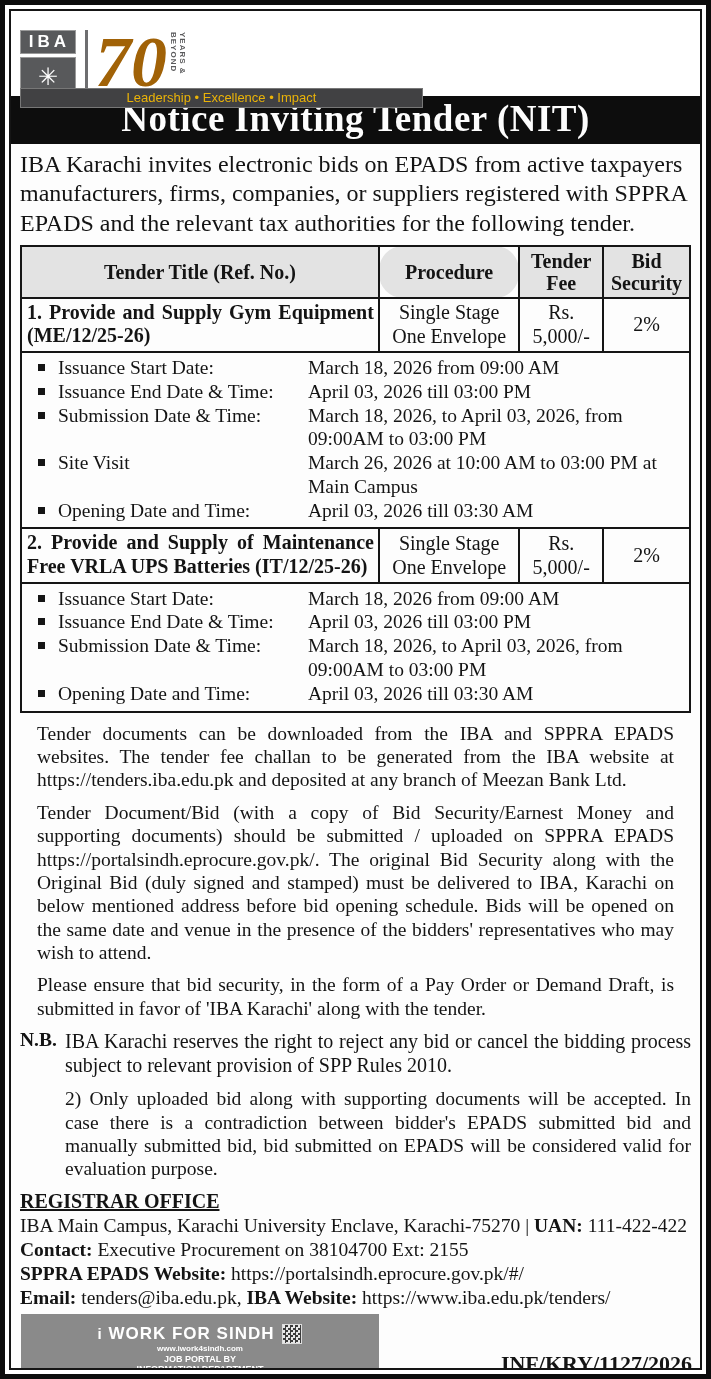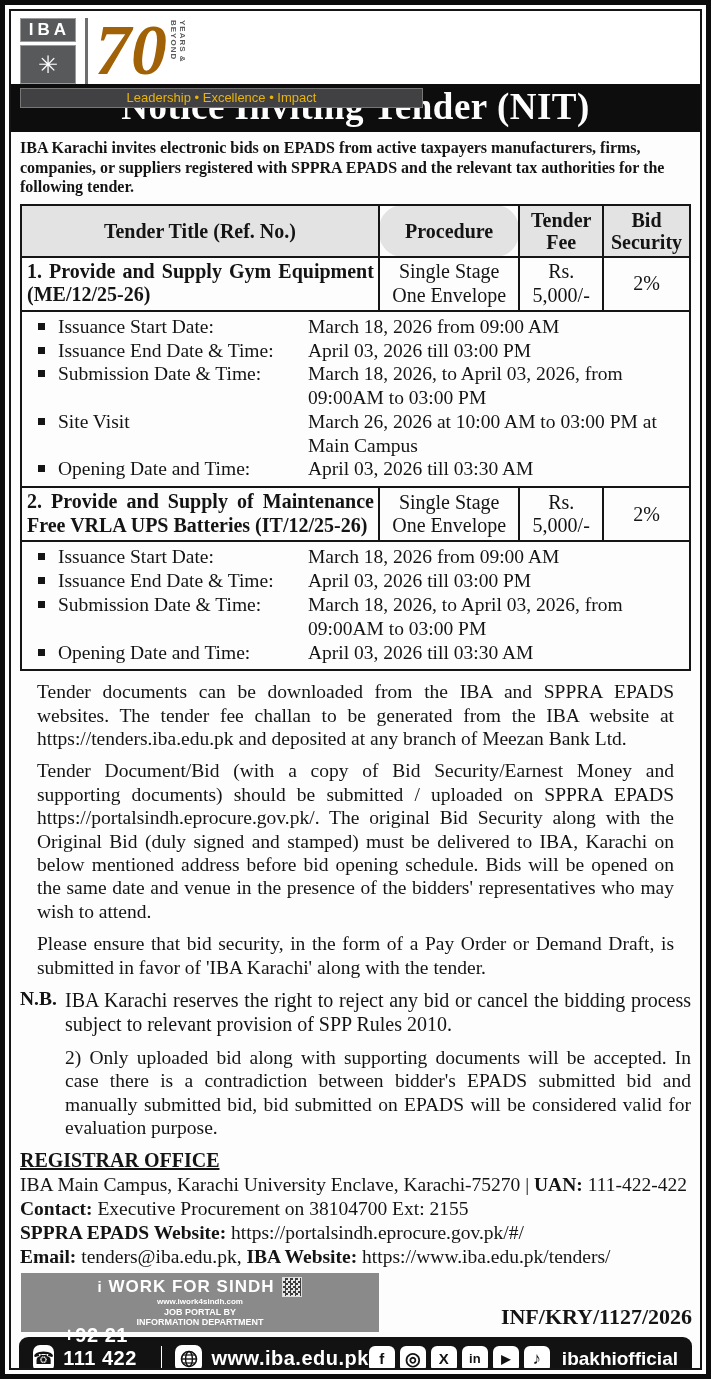--- a/index.html
+++ b/index.html
@@ -12,21 +12,21 @@
     padding: 4px;
   }
   .inner {
     width: 100%; height: 100%;
     border: 2px solid #151515;
     display: flex; flex-direction: column;
     overflow: hidden;
     background: #fdfdfd;
   }
   
-  .masthead { position: relative; height: 97px; padding: 7px 0 0 9px; background: #fff; }
+  .masthead { position: relative; height: 97px; padding: 19px 0 0 9px; background: #fff; }
   .logo-block { display: flex; align-items: stretch; height: 66px; }
   .logo-left { display: flex; flex-direction: column; gap: 3px; width: 56px; }
   .iba-box {
     background: #58595b; color: #fff; border: 1px solid #9a9a9a;
     font-family: "Liberation Sans", sans-serif; font-weight: bold;
     font-size: 17px; letter-spacing: 4px; text-align: center; padding: 1px 0 1px 3px;
   }
   .mark-box {
     background: #58595b; color: #fff; border: 1px solid #9a9a9a; flex: 1;
     display: flex; align-items: center; justify-content: center; font-size: 24px; line-height: 1;
@@ -48,21 +48,21 @@
     text-align: center; padding: 1px 0 2px;
   }
   
   .title-bar {
     background: #0d0d0d; color: #fdfdfd; height: 48px; flex: 0 0 48px;
     font-weight: bold; font-size: 37px; line-height: 46px; text-align: center;
     letter-spacing: 0.5px;
   }
   
   .content { padding: 3px 9px 0; }
-  .intro { font-size: 16px; line-height: 1.22; margin: 3px 0 7px; font-weight: bold; }
+  .intro { font-size: 24px; line-height: 1.22; margin: 3px 0 7px; }
   table.tender-table { width: 100%; border-collapse: collapse; border: 2px solid #151515; }
   .tender-table th {
     background: #e3e3e3; border: 2px solid #151515; font-weight: bold;
     font-size: 20px; line-height: 1.1; padding: 3px 2px; text-align: center;
   }
   .tender-table td { border: 2px solid #151515; font-size: 20px; vertical-align: middle; }
   .col-title { width: 53.5%; }
   .col-proc { width: 21%; border-radius: 24px; }
   .col-fee { width: 12.5%; }
   .col-sec { width: 13%; }
@@ -79,21 +79,21 @@
   .nb-item2 { font-size: 19.5px; line-height: 1.2; text-align: justify; margin: 10px 0 9px 45px; }
   .registrar { margin-top: 4px; }
   .reg-heading { font-weight: bold; font-size: 20px; text-decoration: underline; margin-bottom: 1px; }
   .reg-line { font-size: 19.5px; line-height: 1.24; }
   .reg-line b { font-weight: bold; }
   
   .footer-zone { margin-top: auto; }
   .footer-top { display: flex; align-items: flex-end; justify-content: space-between; padding: 4px 8px 3px 10px; }
   .sindh-banner {
     width: 358px; background: #8a8a8a; color: #fff; text-align: center;
-    font-family: "Liberation Sans", sans-serif; padding: 4px 0 4px;
+    font-family: "Liberation Sans", sans-serif; padding: 10px 0 4px;
   }
   .sindh-title-row { display: flex; align-items: center; justify-content: center; gap: 8px; }
   .sindh-title { font-weight: bold; font-size: 17px; letter-spacing: 1px; }
   .sindh-i { font-weight: bold; font-size: 15px; border-bottom: 0; }
   .qr-box {
     width: 20px; height: 20px; background:
       repeating-conic-gradient(#3c3c3c 0% 25%, #e8e8e8 0% 50%);
     background-size: 5px 5px; border: 1px solid #ddd;
   }
   .sindh-url { font-size: 8px; font-weight: bold; line-height: 1.2; }

